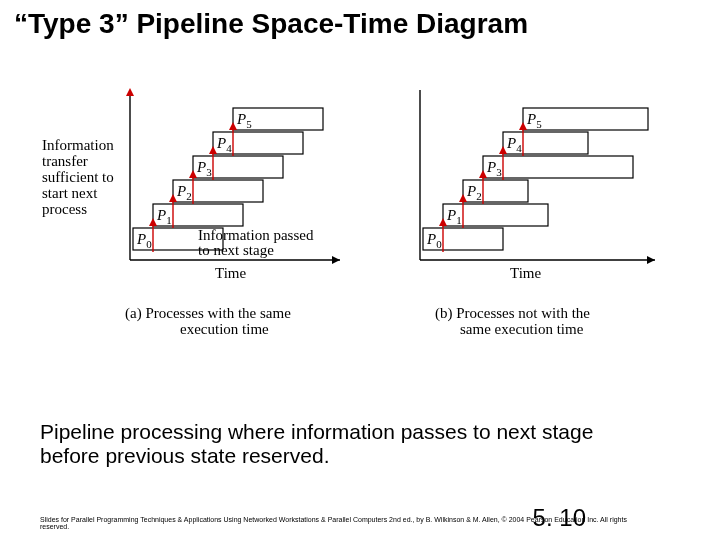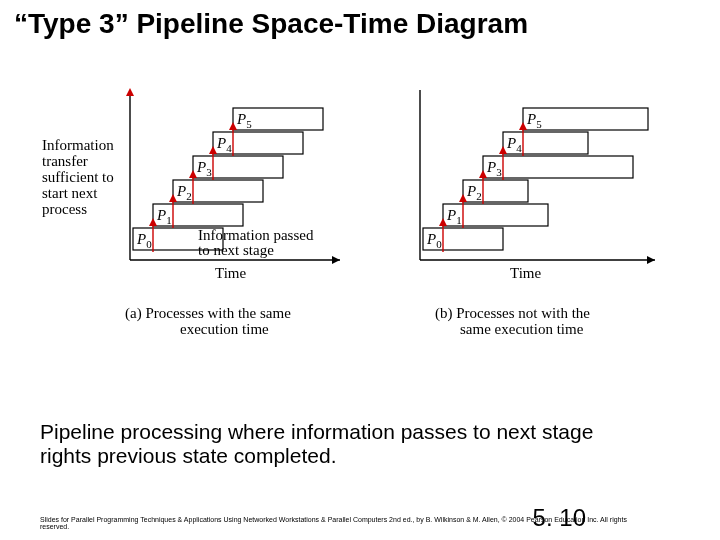--- a/index.html
+++ b/index.html
@@ -153,17 +153,17 @@
     <text class="plabel" x="447" y="112"><tspan>P</tspan><tspan class="sub" dy="4">3</tspan></text>
     <text class="plabel" x="467" y="88"><tspan>P</tspan><tspan class="sub" dy="4">4</tspan></text>
     <text class="plabel" x="487" y="64"><tspan>P</tspan><tspan class="sub" dy="4">5</tspan></text>
 
     <text class="axlabel" x="470" y="218">Time</text>
 
     <text class="caption" x="395" y="258">(b) Processes not with the</text>
     <text class="caption" x="420" y="274">same execution time</text>
   </svg>
 
-  <div class="body-text">Pipeline processing where information passes to next stage rights previous state completed.</div>
+  <div class="body-text">Pipeline processing where information passes to next stage before previous state reserved.</div>
 
   <div class="footer">Slides for Parallel Programming Techniques &amp; Applications Using Networked Workstations &amp; Parallel Computers 2nd ed., by B. Wilkinson &amp; M. Allen, © 2004 Pearson Education Inc. All rights reserved.</div>
   <div class="pagenum">5. 10</div>
 </div>
 
 </body></html>

